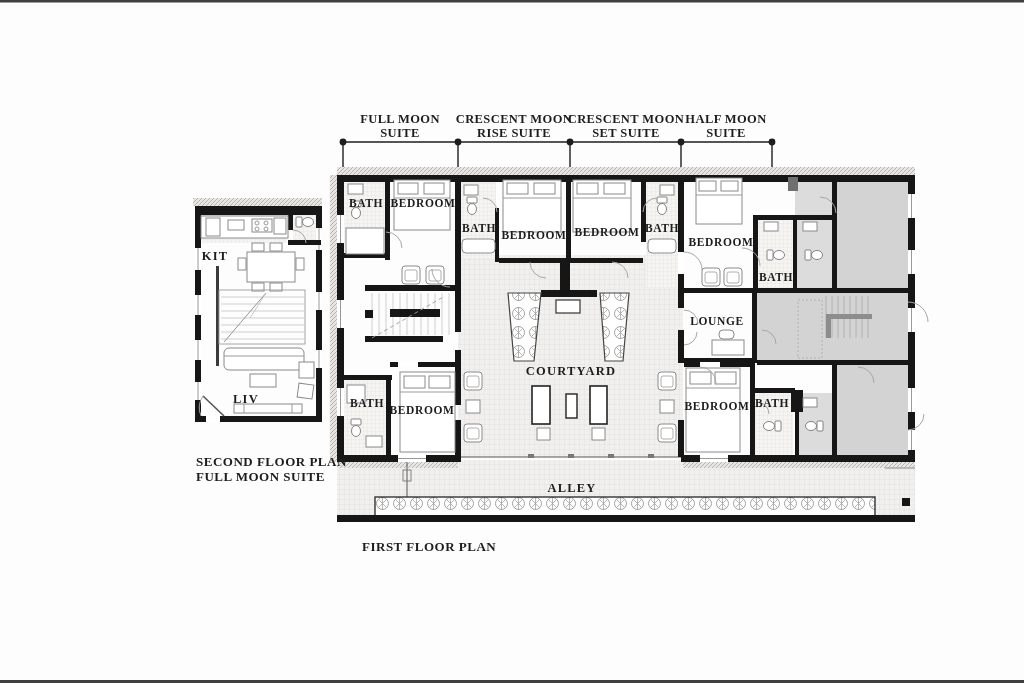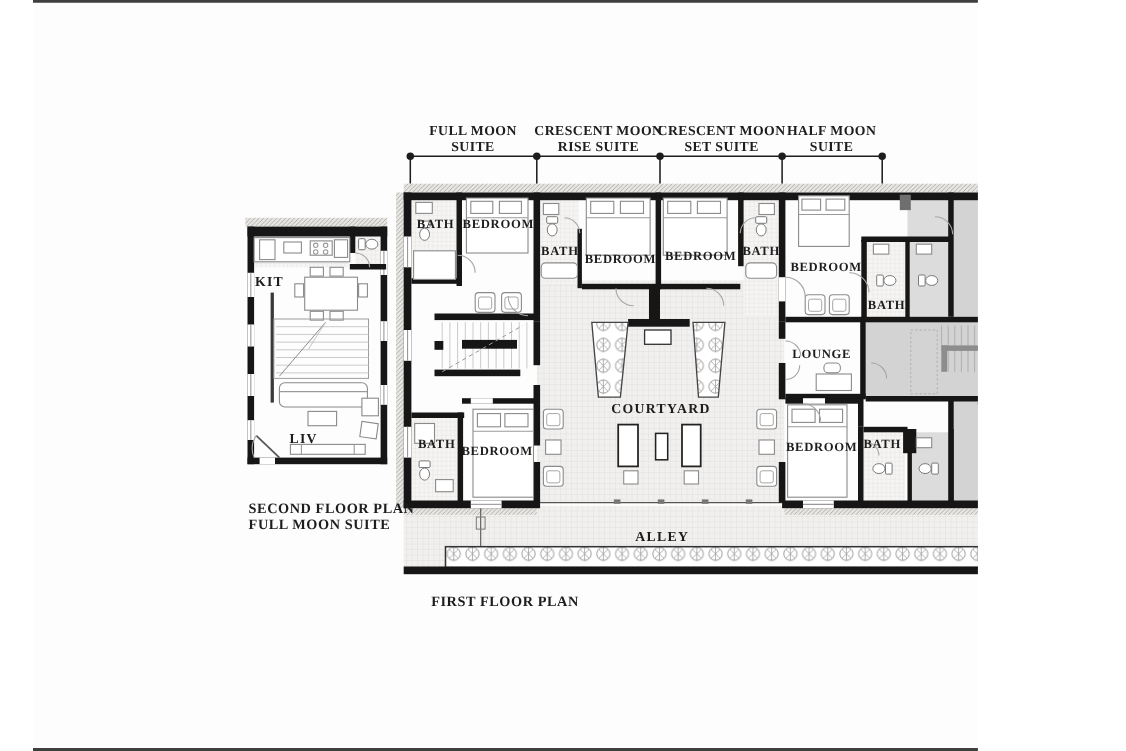--- a/index.html
+++ b/index.html
@@ -1,17 +1,17 @@
 <!DOCTYPE html>
 <html><head>
 <meta charset="utf-8">
 <style>
   html,body{margin:0;padding:0;background:#ffffff;}
-  .stage{position:relative;width:859px;height:683px;background:#fdfdfd;overflow:hidden;
-         font-family:"Liberation Serif","DejaVu Serif",serif;margin-left:30px;}
+  .stage{position:relative;width:1024px;height:683px;background:#fdfdfd;overflow:hidden;
+         font-family:"Liberation Serif","DejaVu Serif",serif;}
   svg{display:block}
   .suite-label{font-family:"Liberation Serif","DejaVu Serif",serif;font-weight:bold;
                font-size:12.5px;letter-spacing:.4px;fill:#1d1d1d;text-anchor:middle;}
   .room-label{font-family:"Liberation Serif","DejaVu Serif",serif;font-weight:bold;
               font-size:11.5px;letter-spacing:.6px;fill:#1d1d1d;text-anchor:middle;}
   .room-label.big{font-size:12.5px;letter-spacing:1.2px;}
   .caption{font-family:"Liberation Serif","DejaVu Serif",serif;font-weight:bold;
            font-size:13px;letter-spacing:.5px;fill:#1d1d1d;text-anchor:start;}
   .wall{fill:#161616;}
   .gap{fill:#ffffff;}

